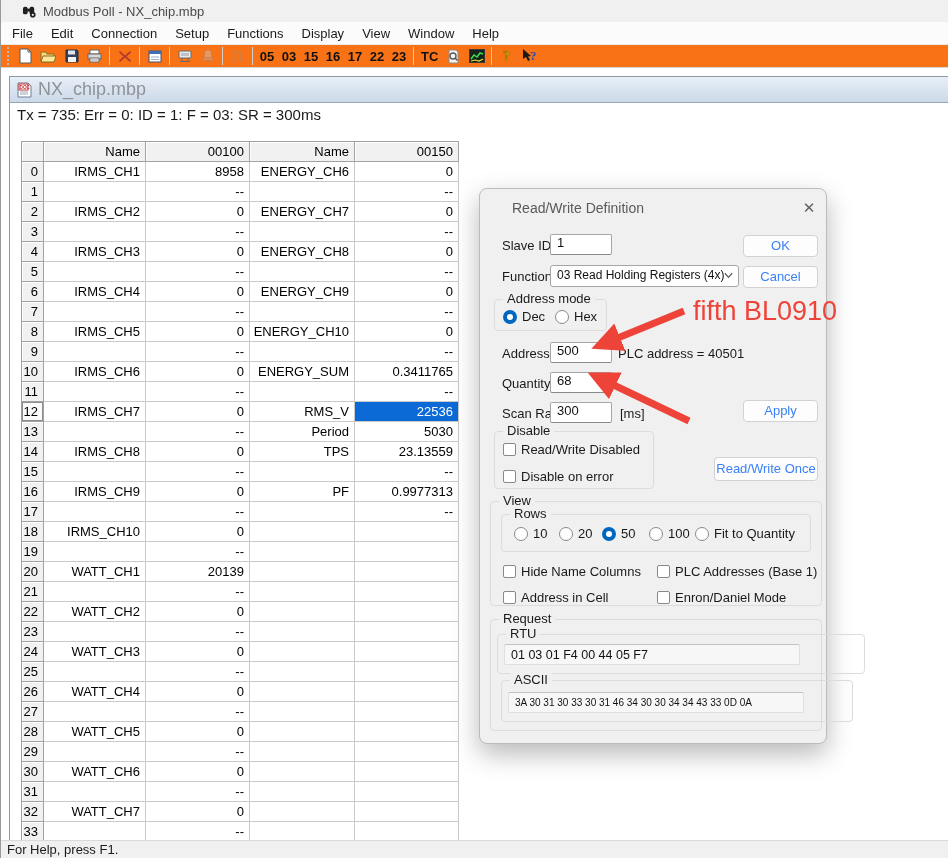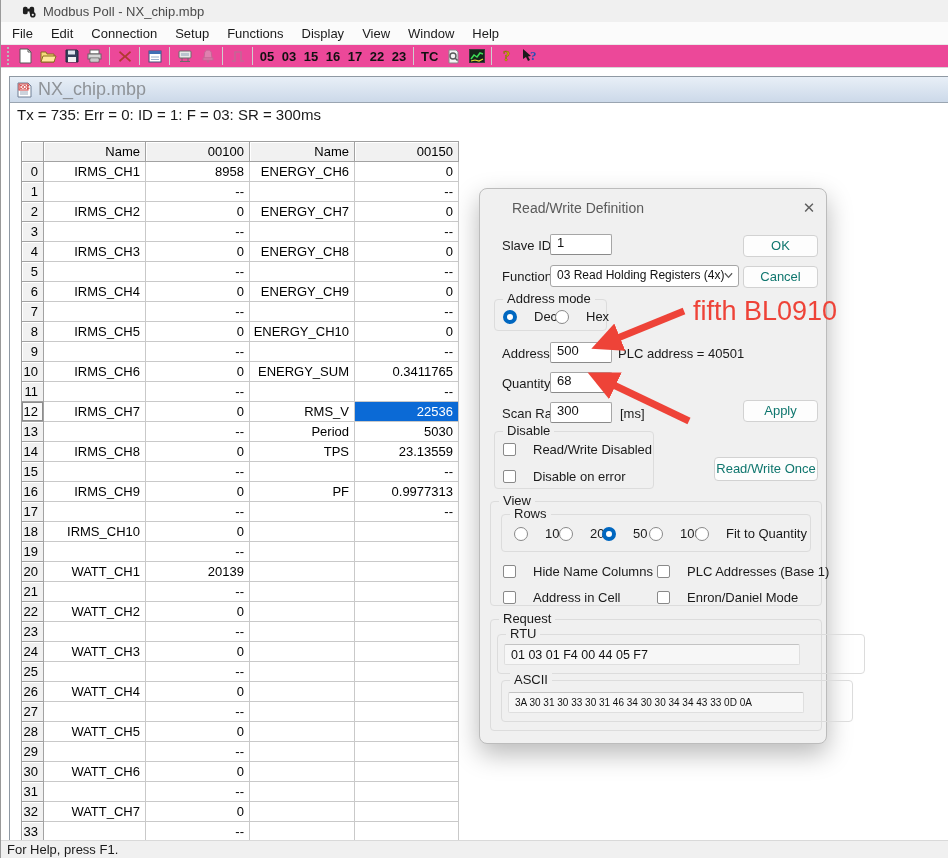--- a/index.html
+++ b/index.html
@@ -10,21 +10,21 @@
     border-left:1px solid #9a9a9a;
   }
   
   .titlebar { position:absolute; left:0; top:0; width:948px; height:22px;
     background:#f0f0f0; display:flex; align-items:center; padding-left:21px; gap:6px; }
   .titlebar .title { font-size:13px; color:#4a4a4a; }
   .menubar { position:absolute; left:0; top:22px; width:948px; height:22px;
     background:#fbfbfb; display:flex; align-items:center; padding-left:2px; }
   .menu-item { font-size:13px; color:#1b1b1b; padding:3px 9px; cursor:default; }
   .toolbar { position:absolute; left:0; top:44px; width:948px; height:24px;
-    background:#ec4899; border-bottom:1px solid #d6d6d6; border-top:1px solid #e9e9e9;
+    background:#f97316; border-bottom:1px solid #d6d6d6; border-top:1px solid #e9e9e9;
     display:flex; align-items:center; padding-left:3px; }
   .tb-grip { width:4px; height:18px; border-left:2px dotted #b9b9b9; margin:0 3px; }
   .tb-btn { width:23px; height:22px; display:flex; align-items:center; justify-content:center; }
   .tb-sep { width:1px; height:18px; background:#cfcfcf; margin:0 3px; }
   .tb-num { font-size:13px; font-weight:bold; color:#111; width:22px; text-align:center; }
   .tb-txt { font-size:13px; font-weight:bold; color:#111; padding:0 4px; }
   .dim { opacity:.42; filter:grayscale(1); }
   
   .mdi { position:absolute; left:0; top:68px; width:948px; height:772px; background:#fff; }
   .child { position:absolute; left:8px; top:8px; width:940px; height:764px;
@@ -59,25 +59,25 @@
   .dlg-close { position:absolute; left:318px; top:8px; width:22px; height:22px; text-align:center;
     font-size:15px; color:#5f5f5f; line-height:22px; }
   .dlg-label { position:absolute; font-size:13px; color:#1a1a1a; white-space:nowrap; }
   .dlg-input { position:absolute; height:21px; background:#fff; border:1px solid #a6a6a6;
     border-bottom-color:#8a8a8a; border-radius:2px; font-size:13px; padding:0 6px;
     font-family:"Liberation Sans",sans-serif; color:#111; }
   .dlg-select { position:absolute; height:22px; background:#fff; border:1px solid #a6a6a6;
     border-radius:3px; font-size:12px; padding:2px 18px 0 6px; color:#111; white-space:nowrap; }
   .dlg-select .chev { position:absolute; right:5px; top:6px; width:9px; height:7px; }
   .btn { position:absolute; background:#fdfdfd; border:1px solid #d2d2d2; border-radius:4px;
-    font-size:13px; color:#0f766e; text-align:center; line-height:20px; }
+    font-size:13px; color:#3b82f6; text-align:center; line-height:20px; }
   .groupbox { position:absolute; border:1px solid #dcdcdc; border-radius:4px; }
   .legend { position:absolute; top:-8px; left:8px; background:#f0f0f0; padding:0 4px;
     font-size:13px; color:#1a1a1a; line-height:14px; white-space:nowrap; }
-  .opt { position:absolute; display:flex; align-items:center; gap:17px; font-size:13px; color:#1a1a1a; white-space:nowrap;justify-content:flex-end; }
+  .opt { position:absolute; display:flex; align-items:center; gap:5px; font-size:13px; color:#1a1a1a; white-space:nowrap;justify-content:flex-end; }
   .radio { width:14px; height:14px; border-radius:50%; border:1px solid #898989; background:#fff; flex:0 0 14px; }
   .radio.on { border:4.5px solid var(--accent,#0067c0); }
   .checkbox { width:13px; height:13px; border:1px solid #898989; border-radius:2px; background:#fff; flex:0 0 13px; }
   .hexfield { position:absolute; background:#f7f7f7; border:1px solid #dfdfdf; border-top-color:#c3c3c3;
     border-radius:2px; font-size:12px; line-height:18px; padding:1px 0 0 6px; color:#111; white-space:nowrap; }
   
   .annot-text { position:absolute; left:692px; top:296px; font-size:27px; white-space:nowrap; }
   .annot-svg { position:absolute; left:560px; top:290px; width:300px; height:145px; pointer-events:none; }
   svg { display:block; }
 </style>

